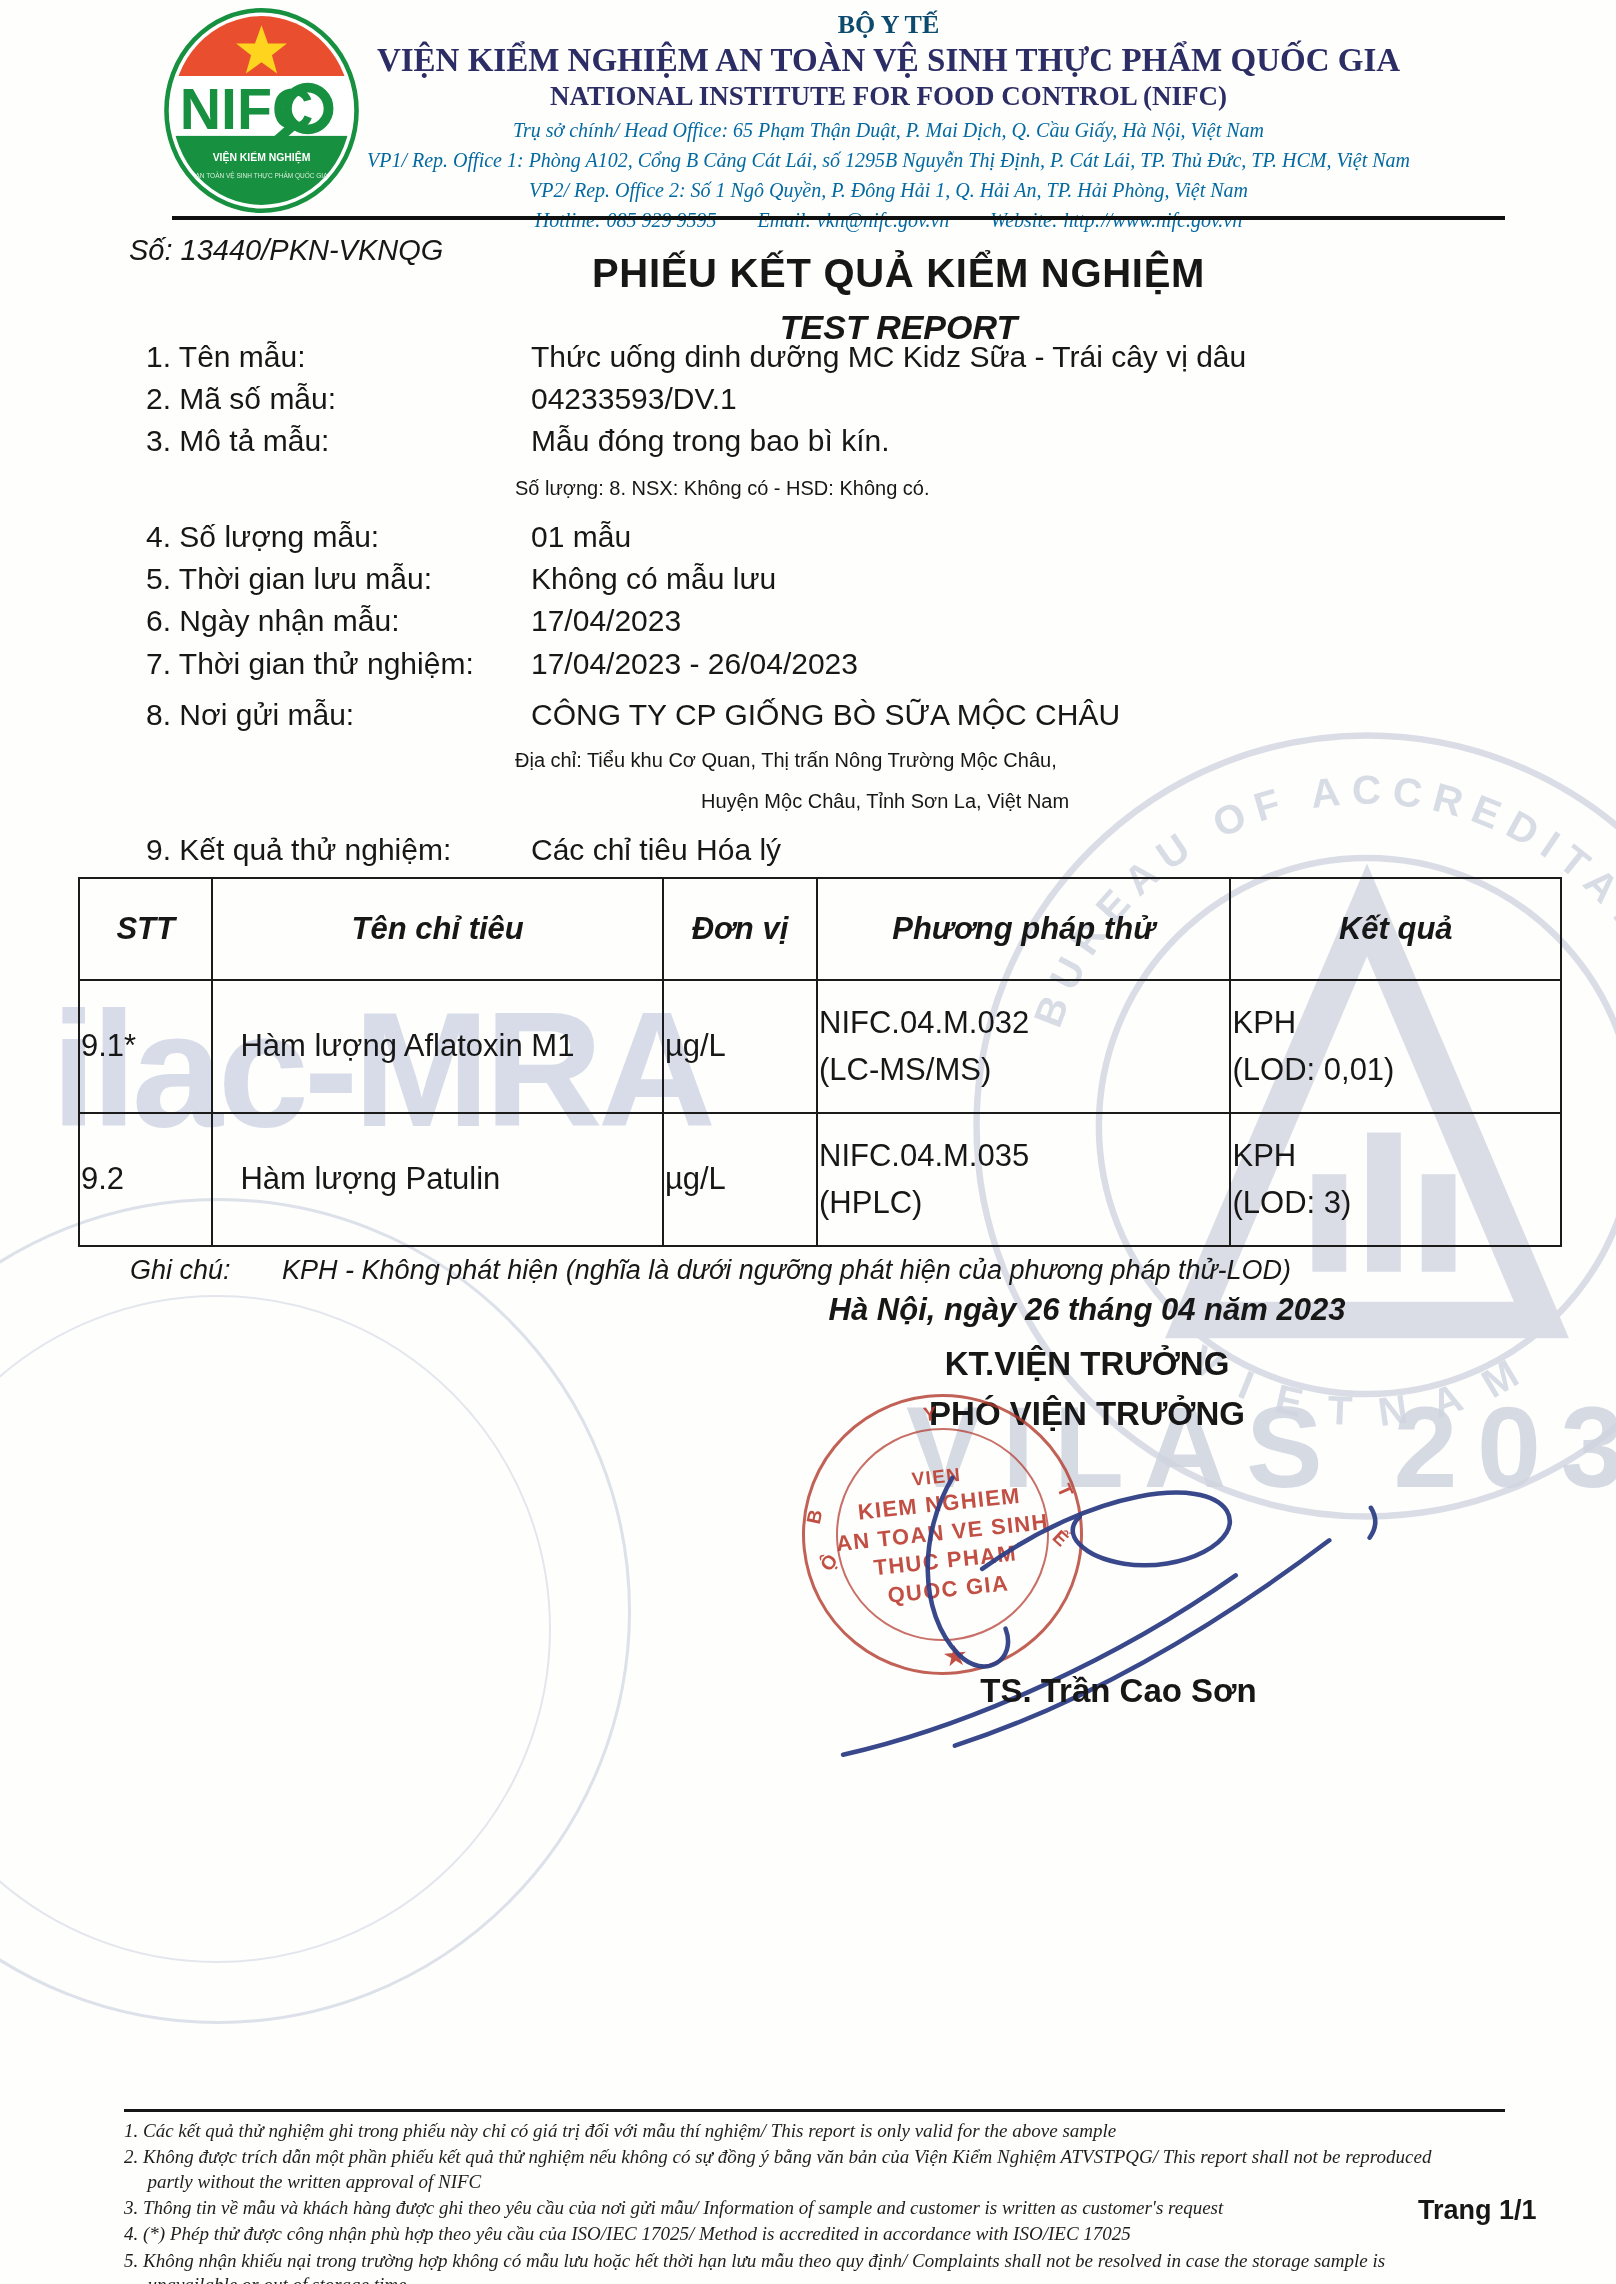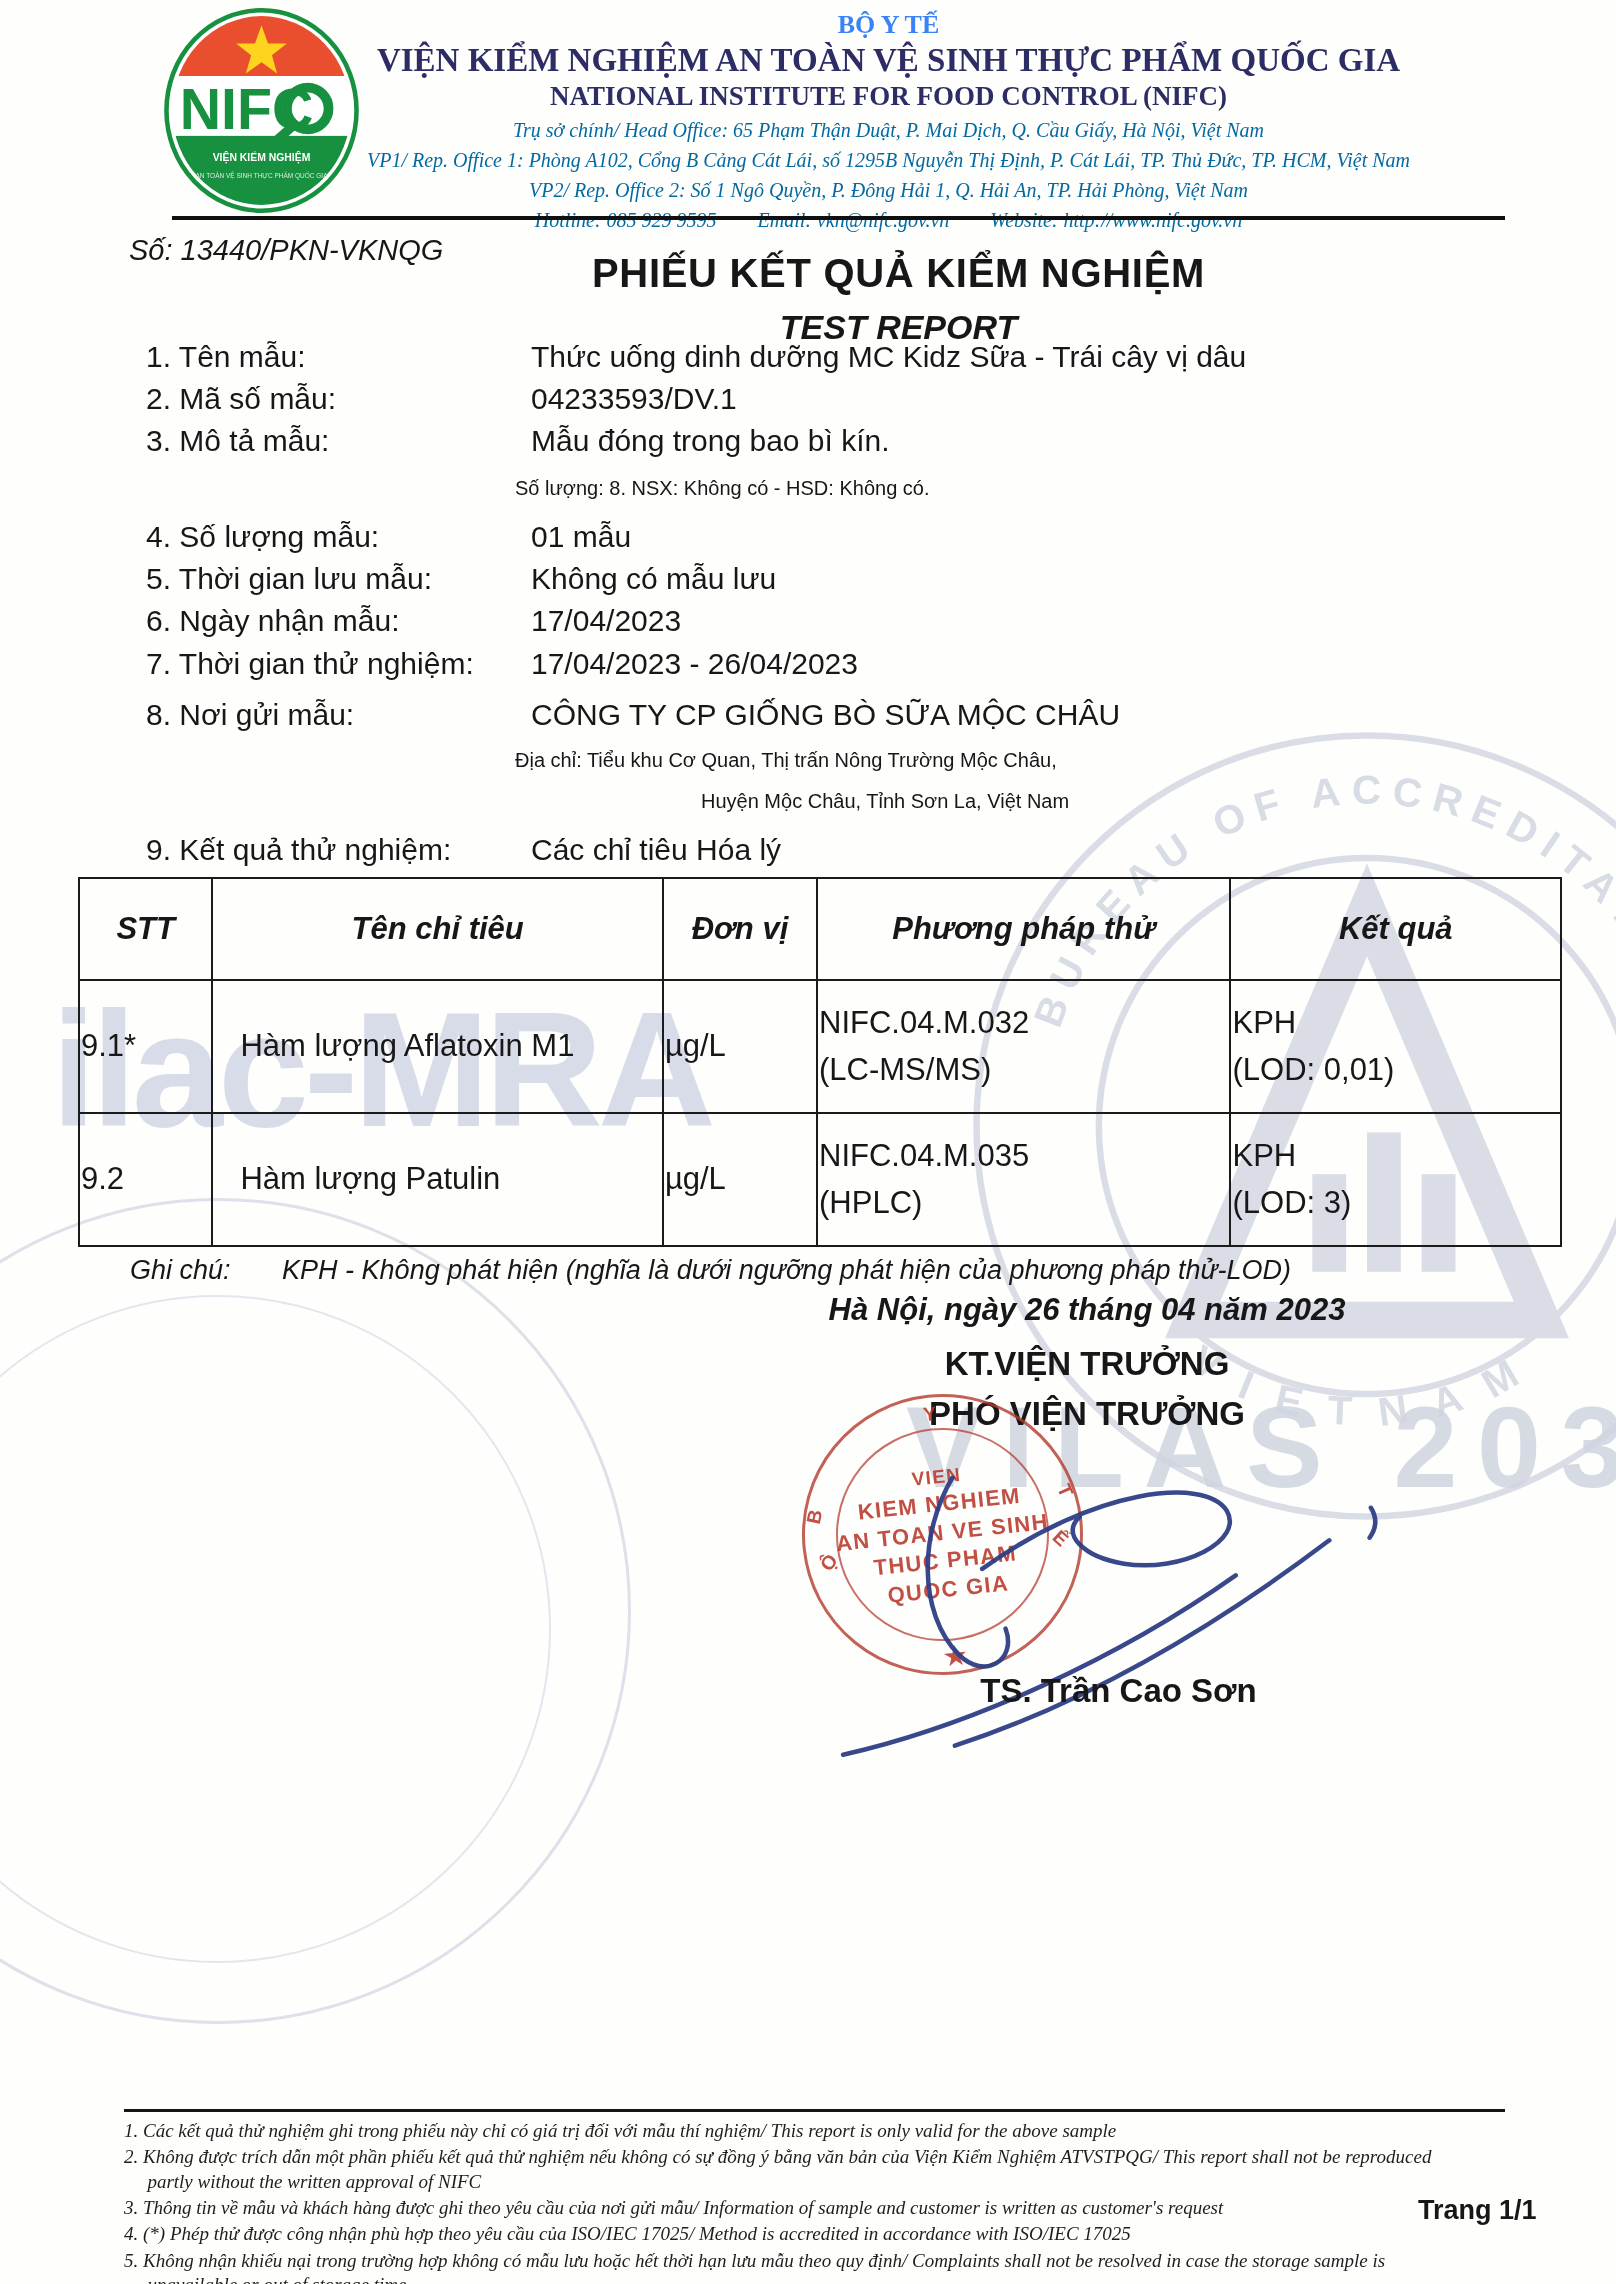--- a/index.html
+++ b/index.html
@@ -22,21 +22,21 @@
   }
   .wm-emblem { left:944px; top:703px; opacity:.8; }
   .wm-arc1 { left:-195px; top:1198px; width:820px; height:820px;
     border:3.9px solid rgba(187,195,213,.5); border-radius:50%; }
   .wm-arc2 { left:-117px; top:1295px; width:664px; height:664px;
     border:2.6px solid rgba(187,195,213,.4); border-radius:50%; }
   
   .hdr-text { position:absolute; left:280px; top:10.4px; width:1217px;
     text-align:center; z-index:2; }
   .ministry { font-family:"Liberation Serif", serif; font-weight:bold;
-    font-size:26px; color:#3b82f6; }
+    font-size:26px; color:#0c4a6e; }
   .inst-vi { font-family:"Liberation Serif", serif; font-weight:bold;
     font-size:33px; color:#2d2d66; margin-top:1.3px; }
   .inst-en { font-family:"Liberation Serif", serif; font-weight:bold;
     font-size:27px; color:#2d2d66; margin-top:2.6px; }
   .addr { font-family:"Liberation Serif", serif; font-style:italic;
     font-size:20px; color:#0369a1; margin-top:7px; }
   .contact span { margin:0 18px; }
   .hdr-rule { position:absolute; left:172px; top:216px; width:1333px;
     height:3.9px; background:#101010; z-index:2; }
   

